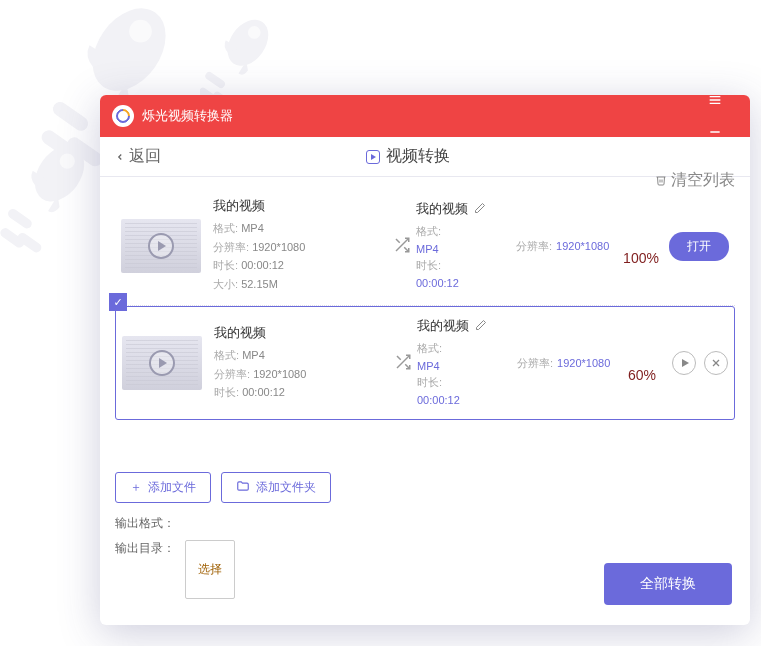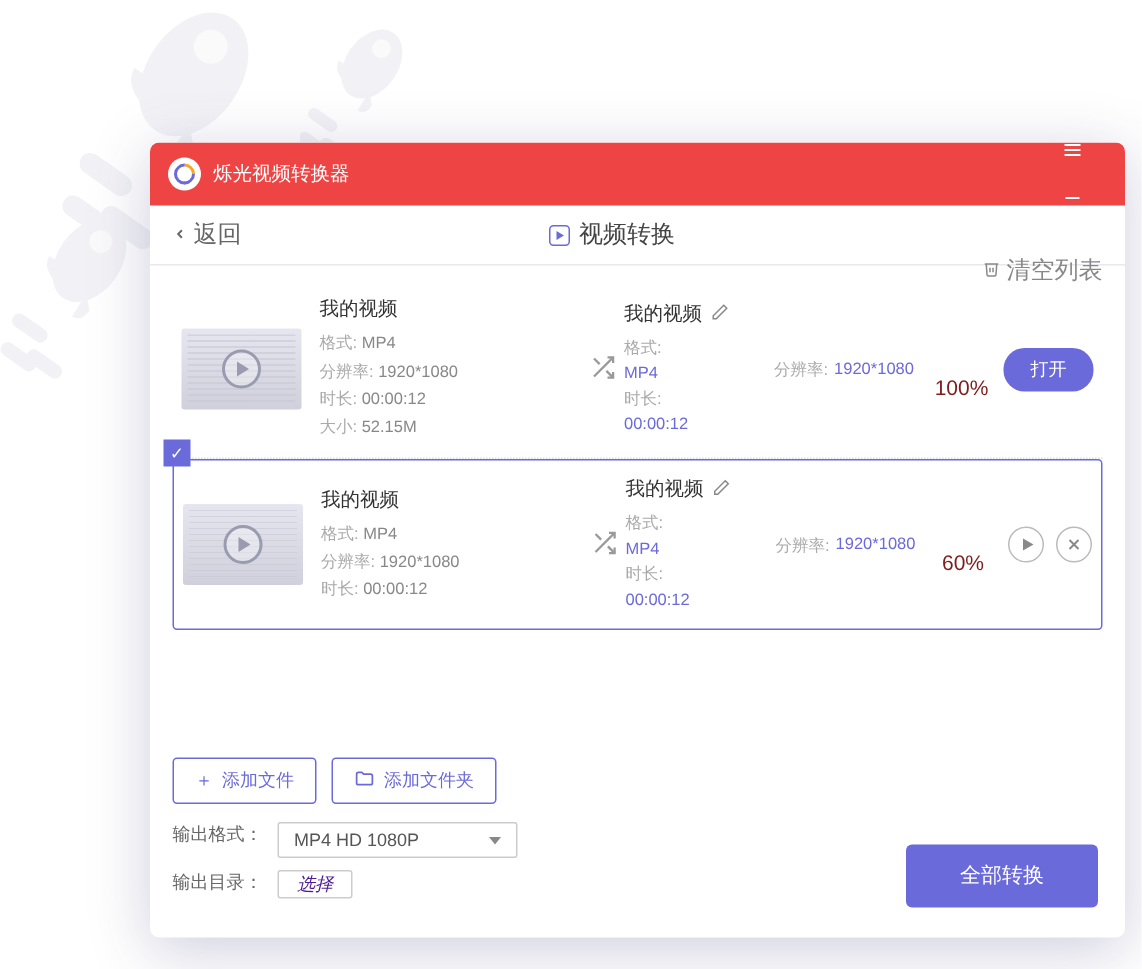--- a/index.html
+++ b/index.html
@@ -188,25 +188,24 @@
     .path-input {
       border: 1px solid #ccc;
       padding: 4px 8px;
       width: 160px;
       color: #555;
       border-radius: 2px;
       font-size: 12px;
     }
     .browse-btn {
       border: 1px solid #ccc;
-      padding: 0 12px;
+      padding: 20px 12px;
       border-radius: 2px;
-      color: #4c1d95; cursor: pointer;
+      color: #a16207; cursor: pointer;
       font-size: 12px;
-      font-style: italic;
     }
     .convert-all {
       position: absolute;
       right: 18px; bottom: 20px;
       background: #6b6adb; color: #fff;
       padding: 12px 36px;
       border-radius: 4px;
       font-size: 14px;
       cursor: pointer;
       text-align: right;
@@ -440,24 +439,20 @@
         <span>
           <svg width="14" height="14" viewBox="0 0 24 24" fill="none" stroke="#6b6adb" stroke-width="2">
               <path d="M3 7a2 2 0 012-2h4l2 2h8a2 2 0 012 2v8a2 2 0 01-2 2H5a2 2 0 01-2-2z"></path>
             </svg>
         </span>
         <span>添加文件夹</span>
       </div>
     </div>
     <div class="settings-row">
       <span class="label">输出格式：</span>
-      <div class="select-box">
-        <span>MP4 HD 1080P</span>
-        <span class="arrow"></span>
-      </div>
     </div>
     <div class="settings-row">
       <span class="label">输出目录：</span>
       <div class="browse-btn">选择</div>
     </div>
     <div class="convert-all">全部转换</div>
   </div>
 
 </div>
 

